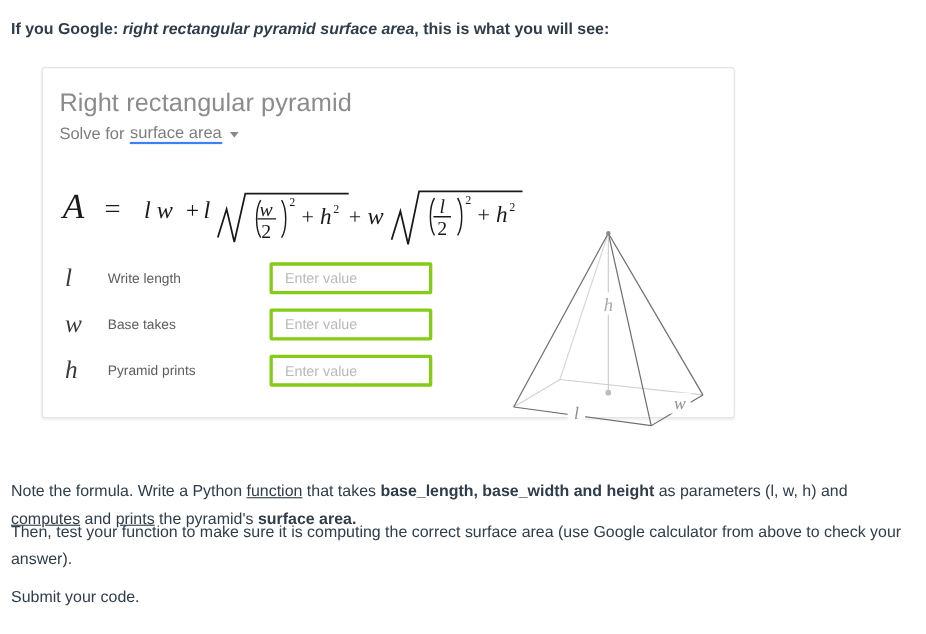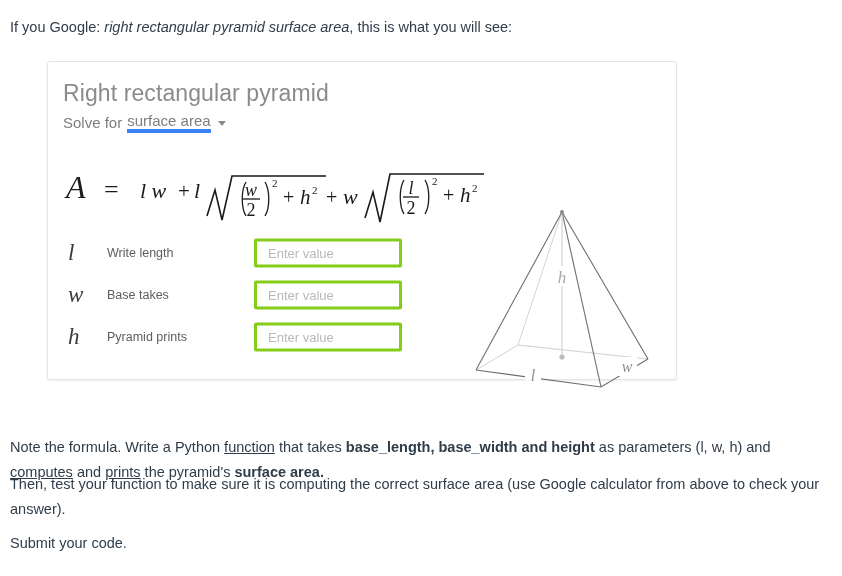--- a/index.html
+++ b/index.html
@@ -26,36 +26,36 @@
 
   
   .intro {
     position: absolute;
     left: 10px;
     top: 17px;
     font-size: 14.5px;
     line-height: 20px;
     color: #2f3d4a;
     white-space: nowrap;
+    font-weight: bold;
   }
   .intro .em { font-style: italic; }
 
   
   .card {
     position: absolute;
     left: 38px;
     top: 61px;
     width: 630px;
     height: 319px;
     background: #ffffff;
     border: 1px solid #e4e4e4;
     border-radius: 3px;
     box-shadow: 0 1px 2px rgba(0,0,0,0.07);
     box-sizing: border-box;
-    margin-left: 9px;
   }
 
   .card-title {
     position: absolute;
     left: 15px;
     top: 18px;
     font-size: 23px;
     font-weight: 400;
     color: #8b8b8b;
     letter-spacing: 0.1px;
@@ -65,21 +65,21 @@
     position: absolute;
     left: 15px;
     top: 50px;
     font-size: 15px;
     color: #7d7d7d;
     display: flex;
     align-items: center;
   }
   .solve-label { margin-right: 5px; }
   .solve-value {
-    border-bottom: 4px solid #3b82f6;
+    border-bottom: 2px solid #3b82f6;
     color: #7d7d7d;
     cursor: pointer;
   }
   .solve-caret {
     display: inline-block;
     margin-left: 7px;
     width: 0; height: 0;
     border-left: 4px solid transparent;
     border-right: 4px solid transparent;
     border-top: 5px solid #8a8a8a;

